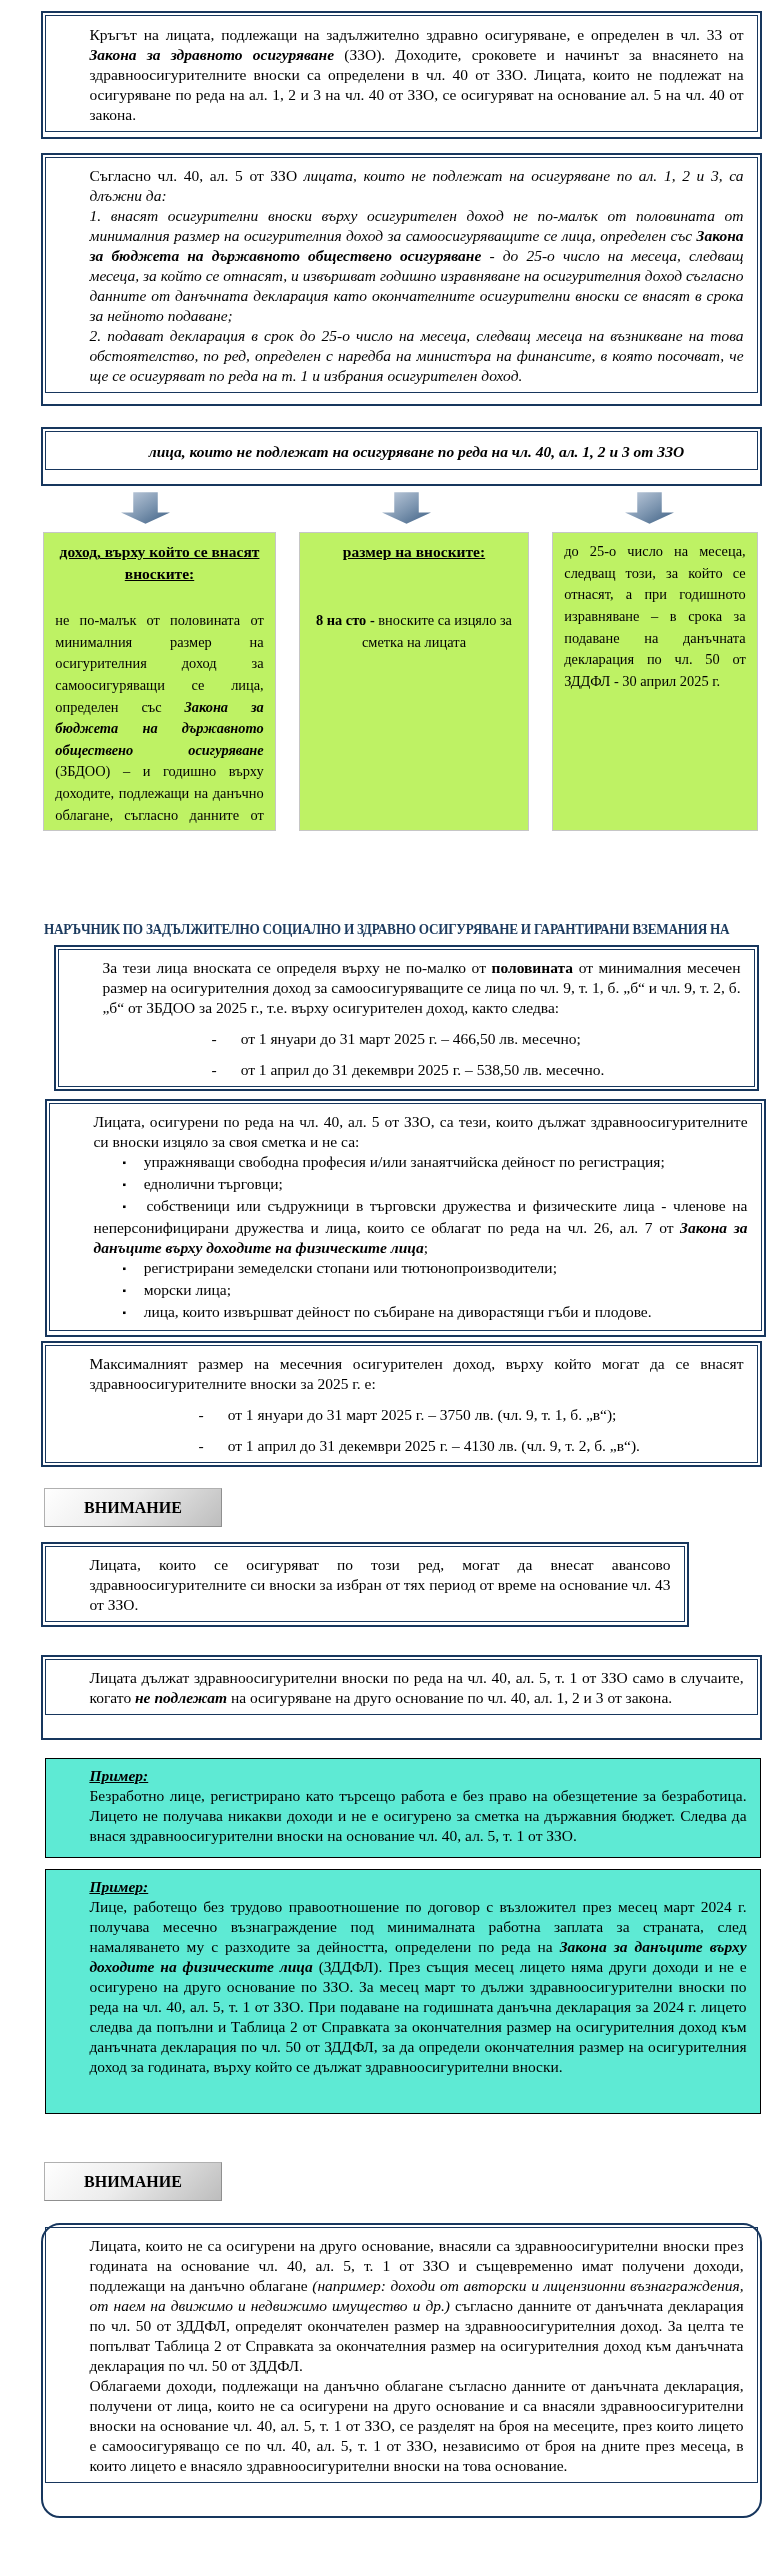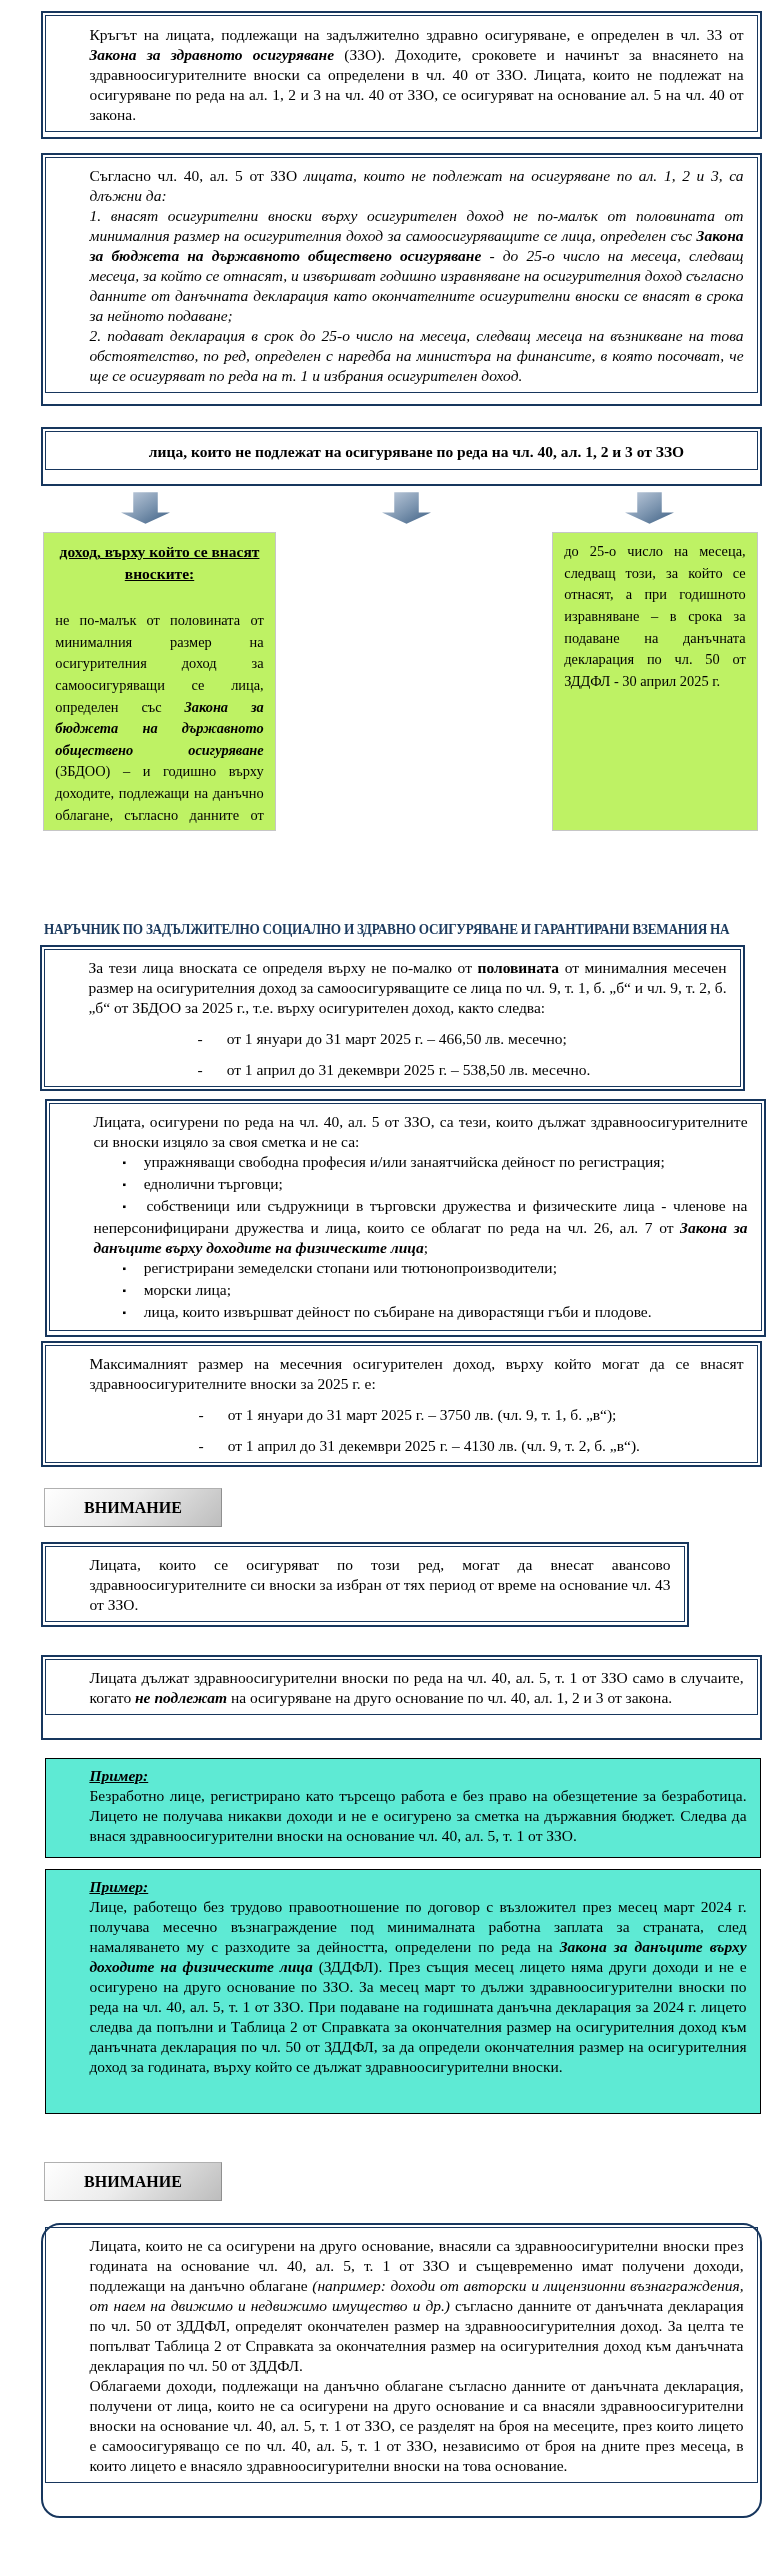--- a/index.html
+++ b/index.html
@@ -81,30 +81,30 @@
     box-sizing:border-box;
     border:0.5px solid #b0b0b0;
     border-right-color:#8f8f8f;border-bottom-color:#8f8f8f;
     background:linear-gradient(135deg,#ffffff 0%,#ececec 45%,#bdbdbd 100%);
     display:flex;align-items:center;justify-content:center;
     font-weight:bold;font-size:16px;
   }
   
   .pos-intro   {left:41px; top:11.3px;   width:721px; min-height:128px;}
   .pos-law     {left:41px; top:153px;  width:721px; min-height:253px;}
-  .pos-flowhead{left:41px; top:427px;  width:721px; min-height:59px;}
+  .pos-flowhead{left:41px; top:427px;  width:721px; min-height:59px;font-style:italic;}
   .pos-flowhead .navy-inner{padding-top:10.3px;}
   .pos-arrow1  {left:121px; top:492px;}
   .pos-arrow2  {left:382px; top:492px;}
   .pos-arrow3  {left:625px;top:492px;}
   .pos-col1    {left:43px;  top:532px; width:233px;}
   .pos-col2    {left:299px; top:532px; width:230px;}
   .pos-col3    {left:552px;top:532px; width:206px;}
   .pos-pagehead{left:44px;  top:921px; width:724px;}
-  .pos-halfmin {left:40px; top:945px; width:705px; min-height:145px;}
+  .pos-halfmin {left:54px; top:945px; width:705px; min-height:145px;}
   .pos-insured {left:45px; top:1099px; width:721px; min-height:238px;}
   .pos-maxinc  {left:41px; top:1341px; width:721px; min-height:125px;}
   .pos-att1    {left:44px; top:1488px;}
   .pos-advance {left:41px; top:1542px; width:648px; min-height:81px;}
   .pos-onlywhen{left:41px; top:1655px; width:721px; min-height:85px;}
   .pos-ex1     {left:45px; top:1758px; width:716px; min-height:100px;}
   .pos-ex2     {left:45px; top:1869px; width:716px; min-height:245px;}
   .pos-att2    {left:44px; top:2162px;}
   .pos-annual  {left:41px; top:2223px; width:721px; min-height:295px;border-radius:19px;}
 </style>
@@ -166,20 +166,28 @@
   </div>
 
   <div class="col pos-col1">
     <div class="col-head">
         <div class="para p"><span class="b u">доход, върху който се внасят вноските:</span></div>
       </div>
     <div class="col-body">
         <div class="para pj"><span class="">не по-малък от половината от минималния размер на осигурителния доход за самоосигуряващи се лица, определен със </span><span class="b i">Закона за бюджета на държавното обществено осигуряване</span><span class=""> (ЗБДОО) – и годишно върху доходите, подлежащи на данъчно облагане, съгласно данните от данъчната декларация по чл. 50 от ЗДДФЛ</span></div>
       </div>
   </div>
+  <div class="col pos-col2">
+    <div class="col-head">
+        <div class="para p"><span class="b u">размер на вноските:</span></div>
+      </div>
+    <div class="col-body">
+        <div class="para pc"><span class="b">8 на сто -</span><span class=""> вноските са изцяло за сметка на лицата</span></div>
+      </div>
+  </div>
   <div class="col pos-col3">
     <div class="col-body">
         <div class="para pj"><span class="">до 25-о число на месеца, следващ този, за който се отнасят, а при годишното изравняване – в срока за подаване на данъчната декларация по чл. 50 от ЗДДФЛ - 30 април 2025 г.</span></div>
       </div>
   </div>
 
   <div class="pagehead pos-pagehead">
     <span>НАРЪЧНИК ПО ЗАДЪЛЖИТЕЛНО СОЦИАЛНО И ЗДРАВНО ОСИГУРЯВАНЕ И ГАРАНТИРАНИ ВЗЕМАНИЯ НА</span>
   </div>
 

